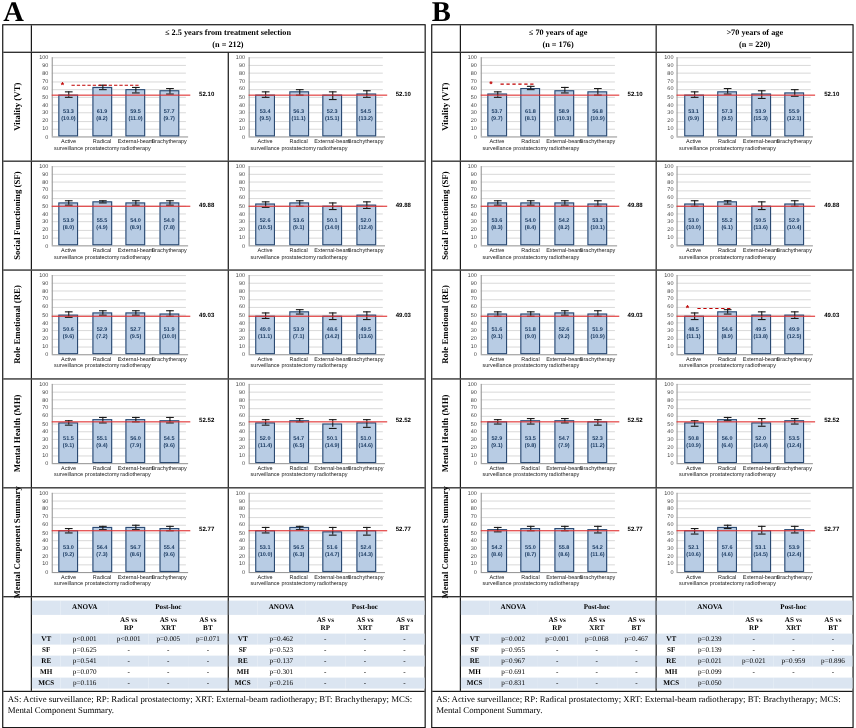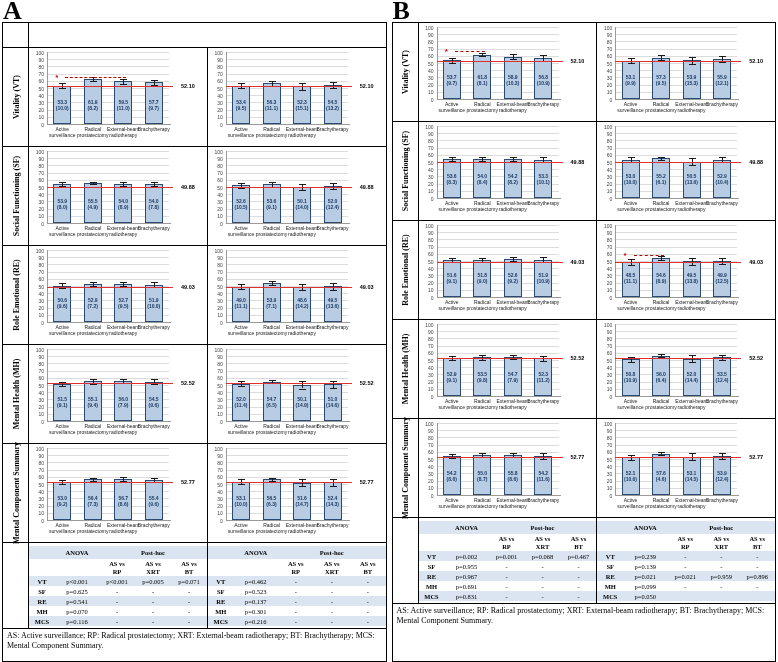--- a/index.html
+++ b/index.html
@@ -41,20 +41,22 @@
 </style>
 </head>
 <body>
 
 <div id="figure">
     <div class="panel">
       <div class="panel-letter">A</div>
       <div class="panel-box">
         <div class="hdr-row">
           <div class="lbl-col"></div>
+          <div class="grp-hdr" style="white-space: pre-line;">≤ 2.5 years from treatment selection
+(n = 212)</div>
         </div>
         <div class="chart-row">
           <div class="lbl-col">
             <span class="rot-lbl">Vitality (VT)</span>
           </div>
           <div class="chart-col">
             <div class="tickline" style="left: 18px; width: 122px; top: 4px;"></div>
             <span class="ticklbl" style="left: 1px; top: 1.5px;">100</span>
             <div class="tickline" style="left: 18px; width: 122px; top: 11.2px;"></div>
             <span class="ticklbl" style="left: 1px; top: 8.7px;">90</span>
@@ -738,20 +740,27 @@
               <div class="c " style="background: rgb(219, 229, 241);">-</div>
             </div>
           </div>
         </div>
         <div class="ftr-row">AS: Active surveillance; RP: Radical prostatectomy; XRT: External-beam radiotherapy; BT: Brachytherapy; MCS: Mental Component Summary.</div>
       </div>
     </div>
     <div class="panel">
       <div class="panel-letter">B</div>
       <div class="panel-box">
+        <div class="hdr-row">
+          <div class="lbl-col"></div>
+          <div class="grp-hdr" style="white-space: pre-line;">≤ 70 years of age
+(n = 176)</div>
+          <div class="grp-hdr col2" style="white-space: pre-line;">&gt;70 years of age
+(n = 220)</div>
+        </div>
         <div class="chart-row">
           <div class="lbl-col">
             <span class="rot-lbl">Vitality (VT)</span>
           </div>
           <div class="chart-col">
             <div class="tickline" style="left: 18px; width: 122px; top: 4px;"></div>
             <span class="ticklbl" style="left: 1px; top: 1.5px;">100</span>
             <div class="tickline" style="left: 18px; width: 122px; top: 11.2px;"></div>
             <span class="ticklbl" style="left: 1px; top: 8.7px;">90</span>
             <div class="tickline" style="left: 18px; width: 122px; top: 18.4px;"></div>

